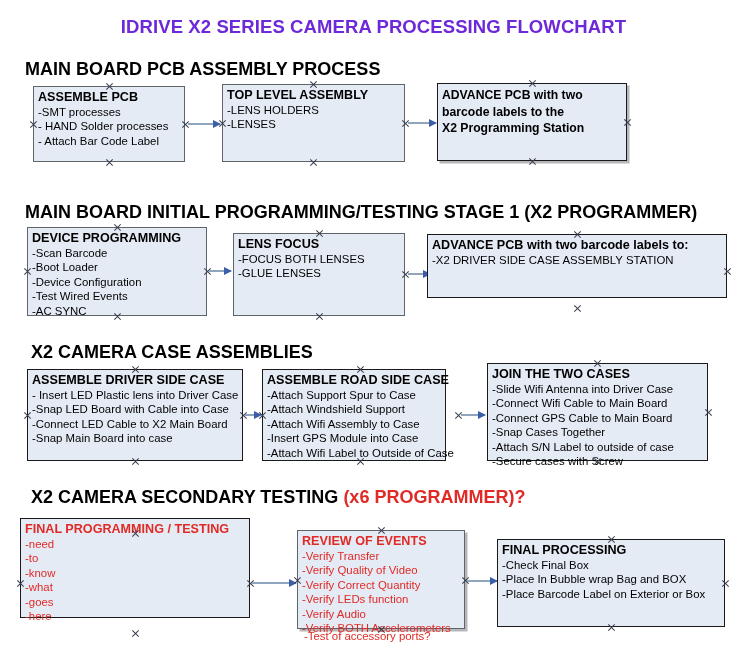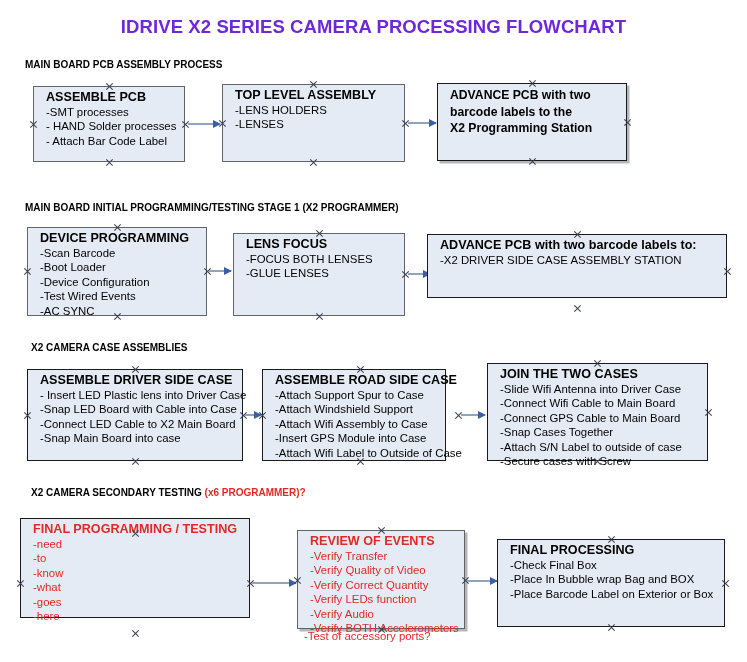--- a/index.html
+++ b/index.html
@@ -30,35 +30,35 @@
     font-size: 18.5px;
     font-weight: bold;
     color: #6d28d9;
     letter-spacing: 0.1px;
     white-space: nowrap;
   }
 
   
   .section-head {
     position: absolute;
-    font-size: 10px;
+    font-size: 18px;
     font-weight: bold;
     color: #000000;
     white-space: nowrap;
   }
   .section-head .accent {
     color: #e02a26;
   }
 
   
   .node {
     position: absolute;
     background: #e5ebf5;
     box-sizing: border-box;
-    padding: 3px 2px 2px 12px;
+    padding: 3px 2px 2px 4px;
   }
   .node.b-dark {
     border: 1.2px solid #5e6468;
   }
   .node.b-black {
     border: 1.3px solid #1a1a1a;
   }
   .node.shadow {
     box-shadow: 2.5px 2.5px 0 rgba(120,124,130,0.55);
   }

